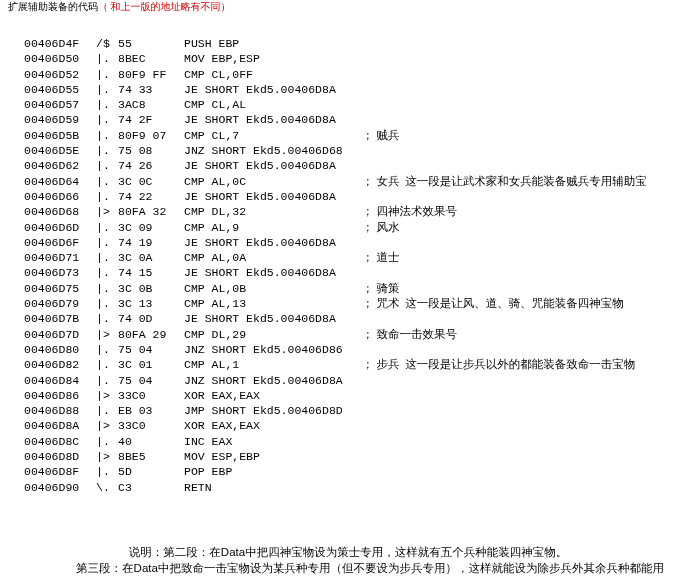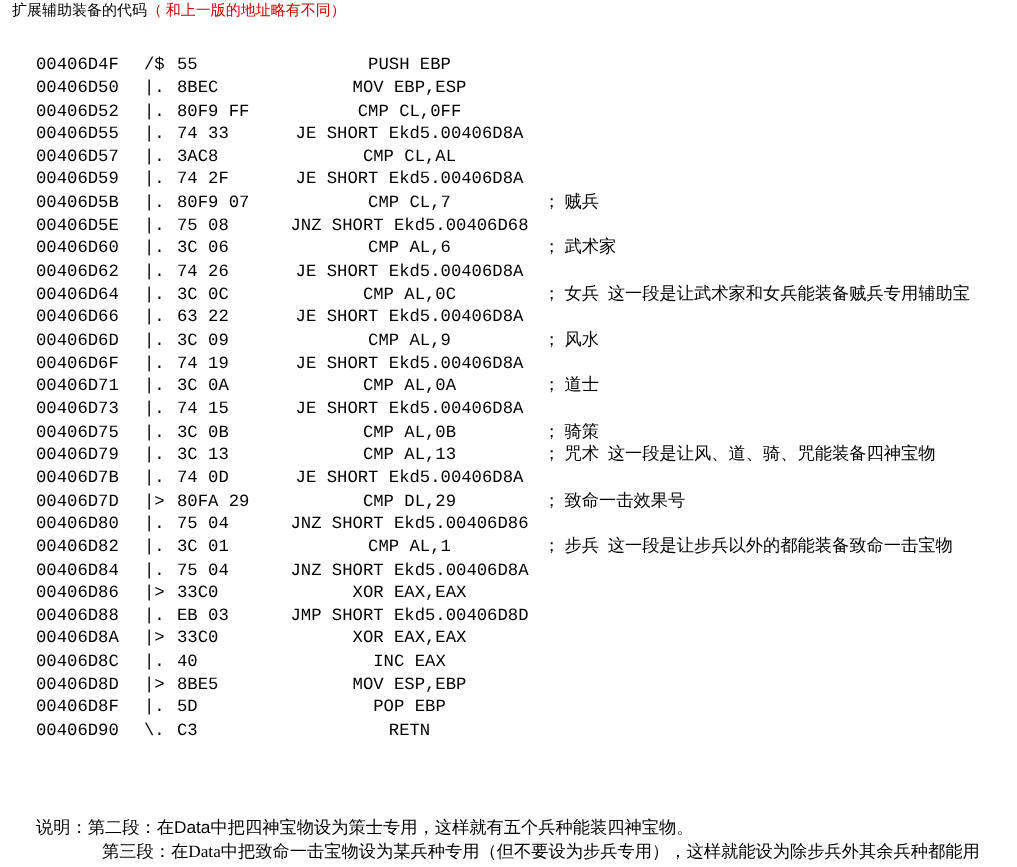--- a/index.html
+++ b/index.html
@@ -58,66 +58,65 @@
     display: inline-block;
     width: 22px;
   }
   .col-bytes {
     display: inline-block;
     width: 66px;
   }
   .col-instr {
     display: inline-block;
     width: 178px;
-    text-align: center;
   }
   .col-comment {
     display: inline-block;
     font-family: Liberation Serif, serif;
     font-size: 11.5px;
   }
   .footer {
     position: absolute;
     left: 24px;
     top: 544px;
     width: 648px;
   }
   .footer-row {
     height: 16px;
     line-height: 16px;
     font-size: 11.5px;
     white-space: nowrap;
+    text-align: center;
   }
   .footer-row.indent {
     padding-left: 44px;
-    font-family: Liberation Serif, serif;
   }
 </style>
 </head>
 <body>
 
 <div class="page">
 
   <div class="title-line">
     <span class="title-main">扩展辅助装备的代码</span><span class="title-note">（ 和上一版的地址略有不同）</span>
   </div>
 
   <div class="code-block">
       <div class="code-row"><span class="col-addr">00406D4F</span><span class="col-mark">/$</span><span class="col-bytes">55</span><span class="col-instr">PUSH EBP</span><span class="col-comment"></span></div>
       <div class="code-row"><span class="col-addr">00406D50</span><span class="col-mark">|.</span><span class="col-bytes">8BEC</span><span class="col-instr">MOV EBP,ESP</span><span class="col-comment"></span></div>
       <div class="code-row"><span class="col-addr">00406D52</span><span class="col-mark">|.</span><span class="col-bytes">80F9 FF</span><span class="col-instr">CMP CL,0FF</span><span class="col-comment"></span></div>
       <div class="code-row"><span class="col-addr">00406D55</span><span class="col-mark">|.</span><span class="col-bytes">74 33</span><span class="col-instr">JE SHORT Ekd5.00406D8A</span><span class="col-comment"></span></div>
       <div class="code-row"><span class="col-addr">00406D57</span><span class="col-mark">|.</span><span class="col-bytes">3AC8</span><span class="col-instr">CMP CL,AL</span><span class="col-comment"></span></div>
       <div class="code-row"><span class="col-addr">00406D59</span><span class="col-mark">|.</span><span class="col-bytes">74 2F</span><span class="col-instr">JE SHORT Ekd5.00406D8A</span><span class="col-comment"></span></div>
       <div class="code-row"><span class="col-addr">00406D5B</span><span class="col-mark">|.</span><span class="col-bytes">80F9 07</span><span class="col-instr">CMP CL,7</span><span class="col-comment">； 贼兵</span></div>
       <div class="code-row"><span class="col-addr">00406D5E</span><span class="col-mark">|.</span><span class="col-bytes">75 08</span><span class="col-instr">JNZ SHORT Ekd5.00406D68</span><span class="col-comment"></span></div>
-      <div class="code-row"><span class="col-addr">00406D60</span><span class="col-mark">|.</span><span class="col-bytes">3C 06</span><span class="col-instr">CMP AL,6</span><span class="col-comment">； 武术家</span></div>
       <div class="code-row"><span class="col-addr">00406D62</span><span class="col-mark">|.</span><span class="col-bytes">74 26</span><span class="col-instr">JE SHORT Ekd5.00406D8A</span><span class="col-comment"></span></div>
       <div class="code-row"><span class="col-addr">00406D64</span><span class="col-mark">|.</span><span class="col-bytes">3C 0C</span><span class="col-instr">CMP AL,0C</span><span class="col-comment">； 女兵  这一段是让武术家和女兵能装备贼兵专用辅助宝</span></div>
-      <div class="code-row"><span class="col-addr">00406D66</span><span class="col-mark">|.</span><span class="col-bytes">63 22</span><span class="col-instr">JE SHORT Ekd5.00406D8A</span><span class="col-comment"></span></div>
+      <div class="code-row"><span class="col-addr">00406D66</span><span class="col-mark">|.</span><span class="col-bytes">74 22</span><span class="col-instr">JE SHORT Ekd5.00406D8A</span><span class="col-comment"></span></div>
+      <div class="code-row"><span class="col-addr">00406D68</span><span class="col-mark">|&gt;</span><span class="col-bytes">80FA 32</span><span class="col-instr">CMP DL,32</span><span class="col-comment">； 四神法术效果号</span></div>
       <div class="code-row"><span class="col-addr">00406D6D</span><span class="col-mark">|.</span><span class="col-bytes">3C 09</span><span class="col-instr">CMP AL,9</span><span class="col-comment">； 风水</span></div>
       <div class="code-row"><span class="col-addr">00406D6F</span><span class="col-mark">|.</span><span class="col-bytes">74 19</span><span class="col-instr">JE SHORT Ekd5.00406D8A</span><span class="col-comment"></span></div>
       <div class="code-row"><span class="col-addr">00406D71</span><span class="col-mark">|.</span><span class="col-bytes">3C 0A</span><span class="col-instr">CMP AL,0A</span><span class="col-comment">； 道士</span></div>
       <div class="code-row"><span class="col-addr">00406D73</span><span class="col-mark">|.</span><span class="col-bytes">74 15</span><span class="col-instr">JE SHORT Ekd5.00406D8A</span><span class="col-comment"></span></div>
       <div class="code-row"><span class="col-addr">00406D75</span><span class="col-mark">|.</span><span class="col-bytes">3C 0B</span><span class="col-instr">CMP AL,0B</span><span class="col-comment">； 骑策</span></div>
       <div class="code-row"><span class="col-addr">00406D79</span><span class="col-mark">|.</span><span class="col-bytes">3C 13</span><span class="col-instr">CMP AL,13</span><span class="col-comment">； 咒术  这一段是让风、道、骑、咒能装备四神宝物</span></div>
       <div class="code-row"><span class="col-addr">00406D7B</span><span class="col-mark">|.</span><span class="col-bytes">74 0D</span><span class="col-instr">JE SHORT Ekd5.00406D8A</span><span class="col-comment"></span></div>
       <div class="code-row"><span class="col-addr">00406D7D</span><span class="col-mark">|&gt;</span><span class="col-bytes">80FA 29</span><span class="col-instr">CMP DL,29</span><span class="col-comment">； 致命一击效果号</span></div>
       <div class="code-row"><span class="col-addr">00406D80</span><span class="col-mark">|.</span><span class="col-bytes">75 04</span><span class="col-instr">JNZ SHORT Ekd5.00406D86</span><span class="col-comment"></span></div>
       <div class="code-row"><span class="col-addr">00406D82</span><span class="col-mark">|.</span><span class="col-bytes">3C 01</span><span class="col-instr">CMP AL,1</span><span class="col-comment">； 步兵  这一段是让步兵以外的都能装备致命一击宝物</span></div>

